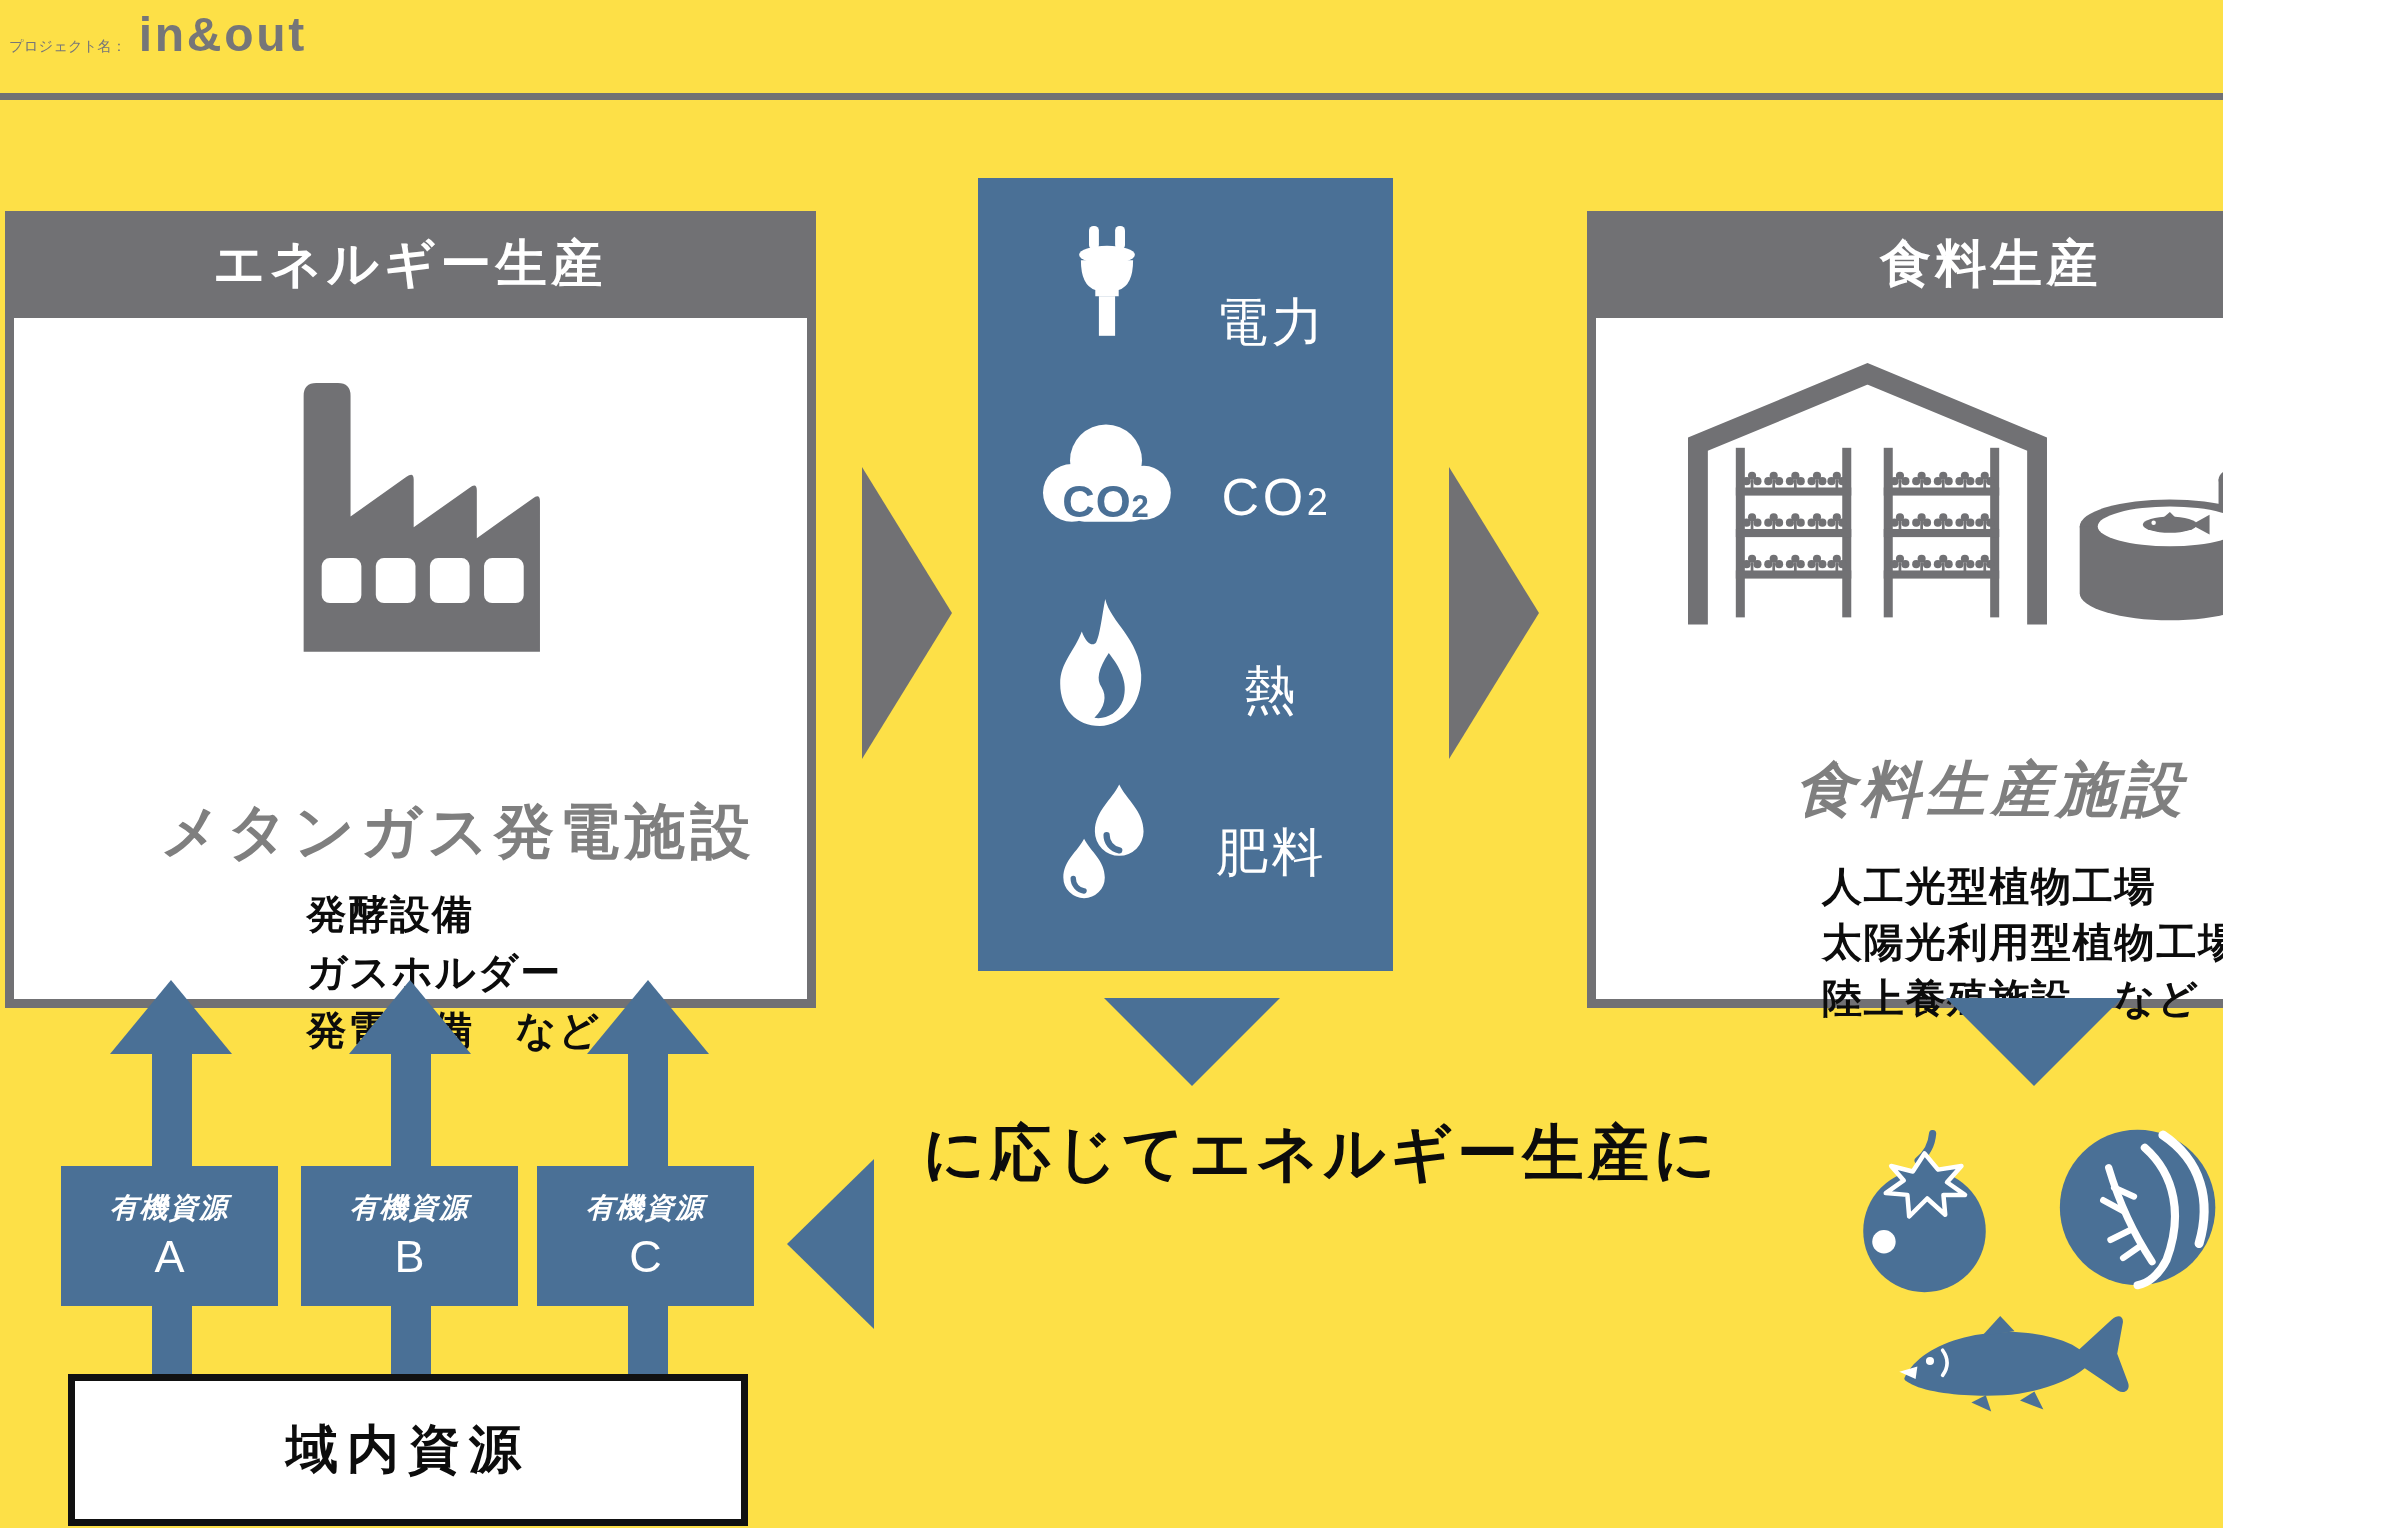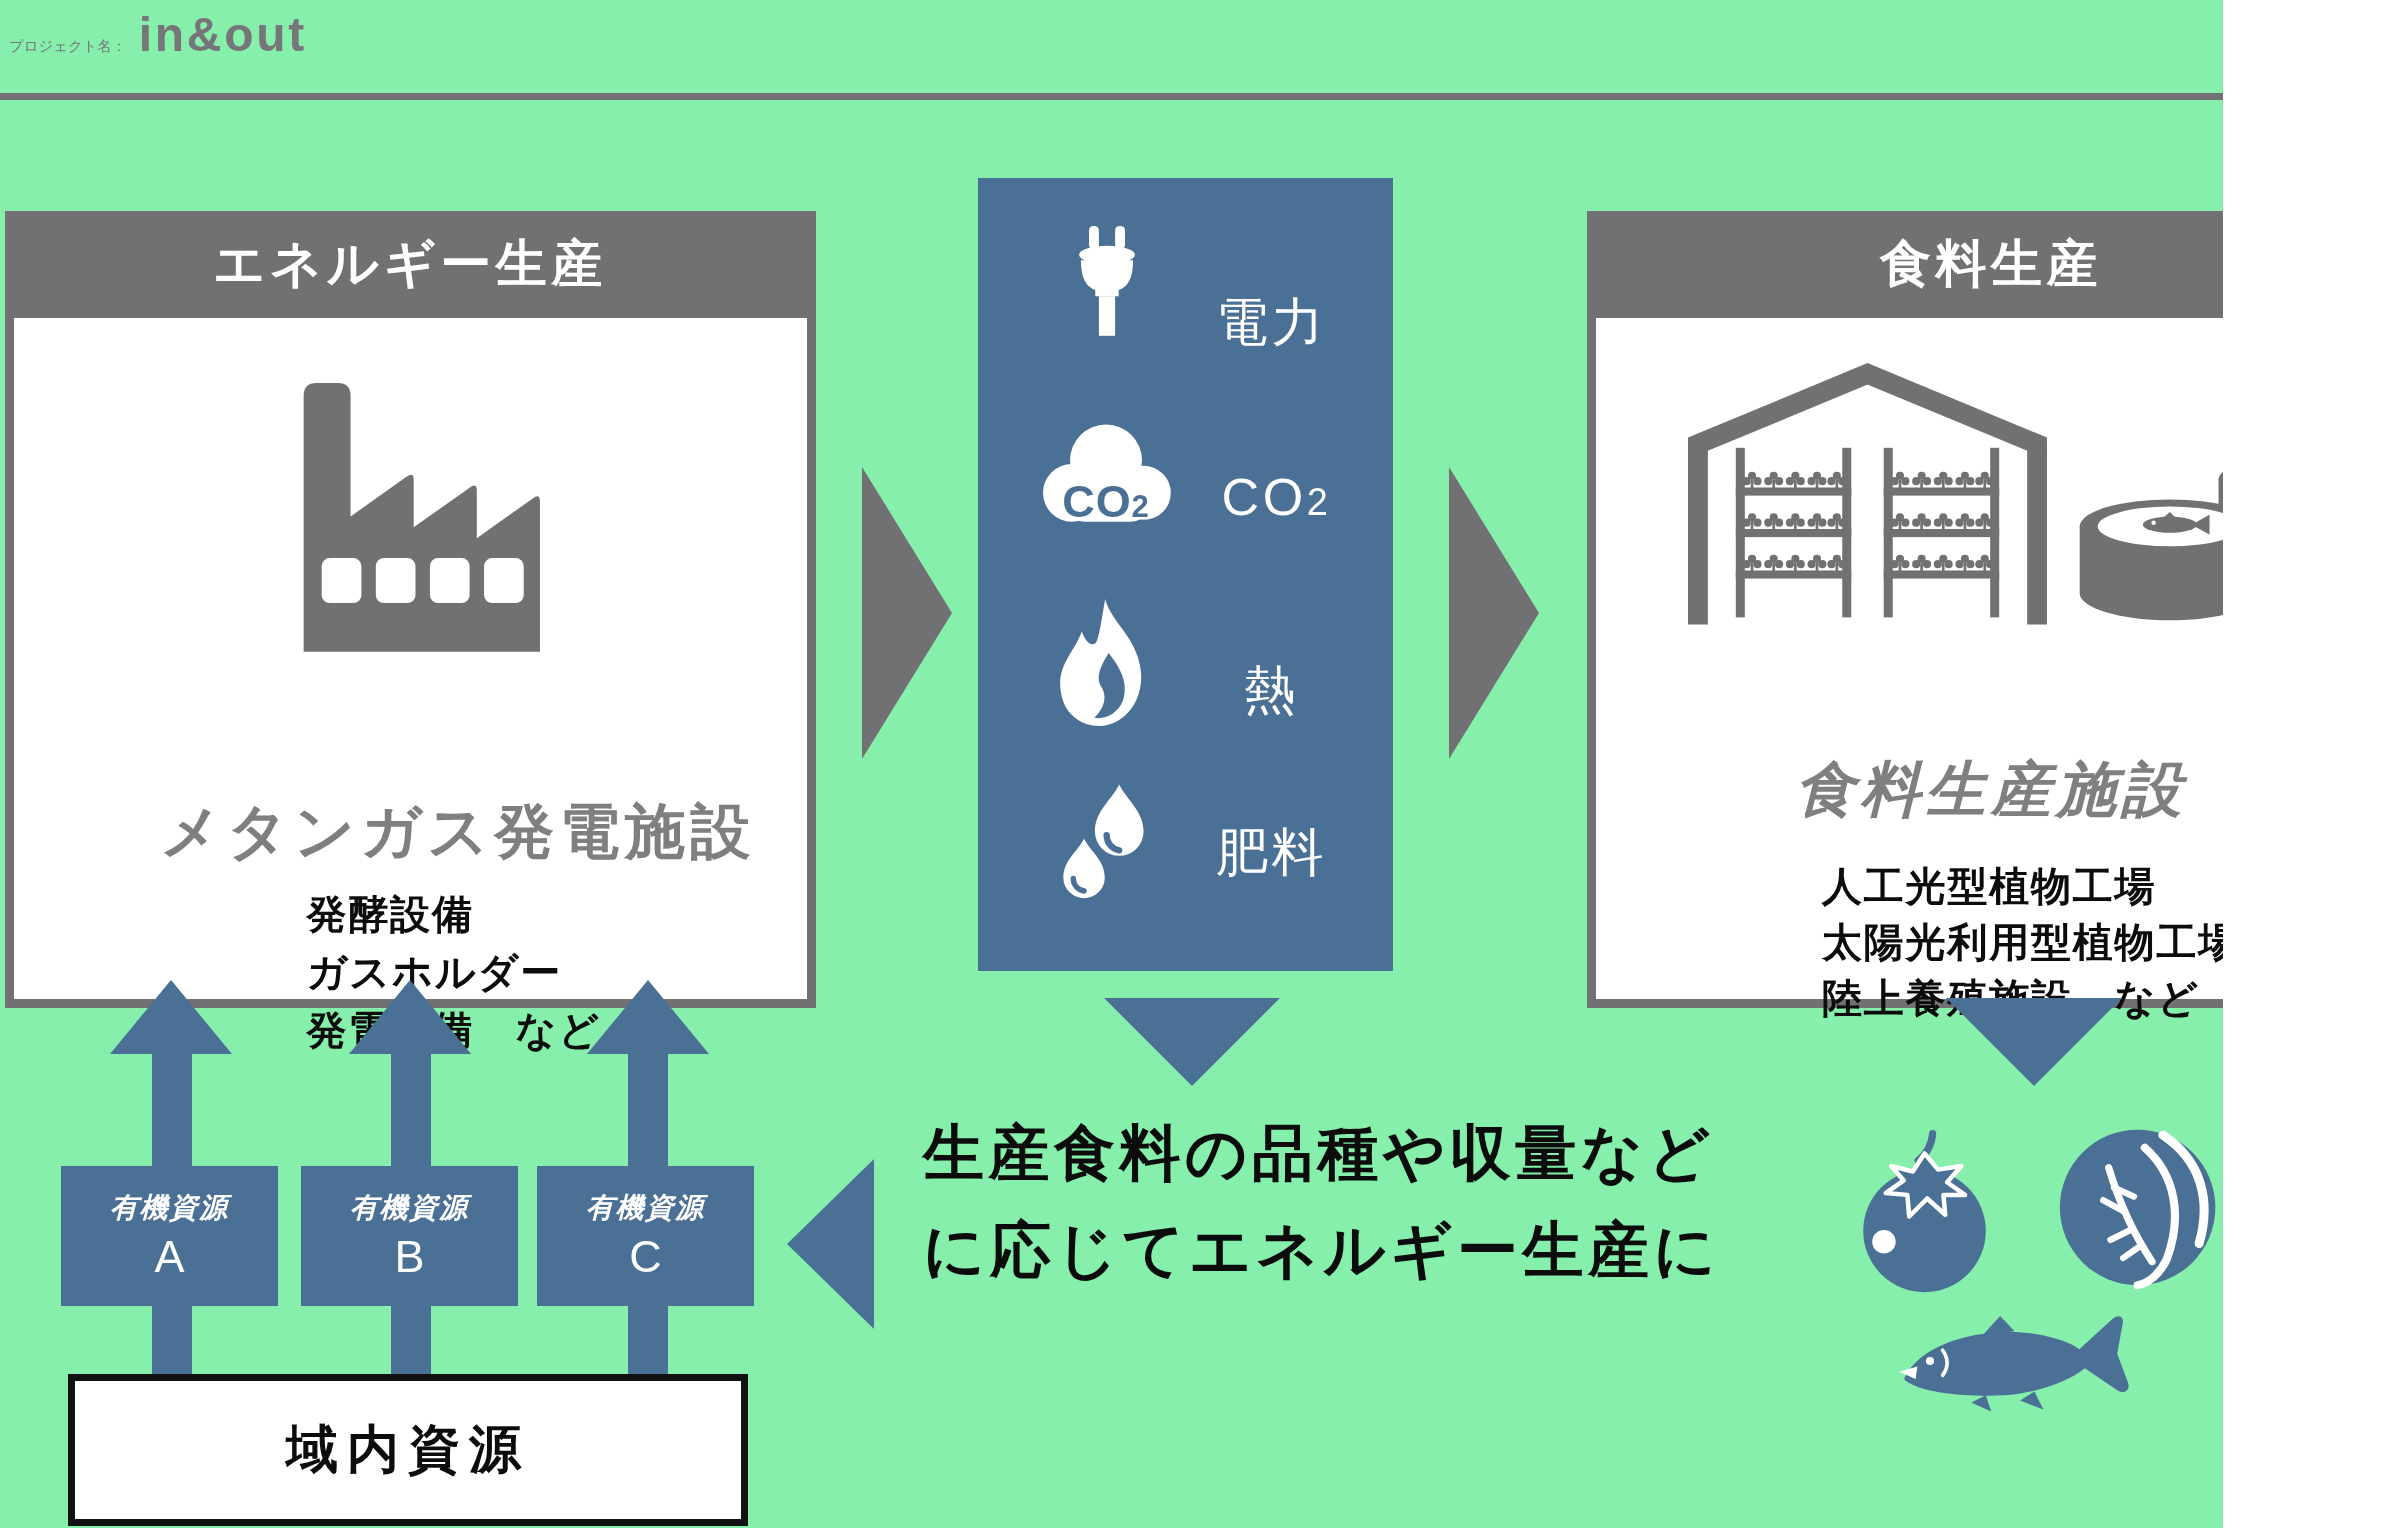--- a/index.html
+++ b/index.html
@@ -1,17 +1,17 @@
 <!DOCTYPE html>
 <html style="font-size:14.4px"><head>
 <meta charset="utf-8">
 <style>
   html,body{margin:0;padding:0;background:#fff;}
   body{font-family:"Liberation Sans","DejaVu Sans",sans-serif;}
-  #stage{position:relative;width:2223px;height:1528px;background:#86efac;overflow:hidden;}
+  #stage{position:relative;width:2223px;height:1528px;background:#fde047;overflow:hidden;}
   .abs{position:absolute;}
   .c{display:flex;align-items:center;justify-content:center;}
 
   
   #titlebar{left:9px;top:7.2px;display:flex;align-items:baseline;gap:12.6px;color:#767678;}
   #project-name{font-size:48px;font-weight:600;letter-spacing:2.7px;}
   #toprule{left:0;top:93px;width:2401px;height:7.2px;background:#717174;}
 
   
   .panel{background:#fff;margin-top:33px;}
@@ -217,21 +217,20 @@
         <div>陸上養殖施設　など</div>
       </div>
     </div>
   </div>
 
   <div class="abs tri-down" style="left:1104px;top:998px;"></div>
 
   <div class="abs tri-down" style="left:1946px;top:998px;"></div>
 
   <div class="abs" id="note">
-    <div>生産食料の品種や収量など</div>
     <div>に応じてエネルギー生産に</div>
   </div>
 
   <div class="abs tri-left" style="left:787px;top:1159px;"></div>
 
   <div class="abs up-head" style="left:110px;top:980px;"></div>
   <div class="abs up-stem" style="left:152px;top:1054px;height:321px;"></div>
   <div class="abs up-head" style="left:349px;top:980px;"></div>
   <div class="abs up-stem" style="left:391px;top:1054px;height:321px;"></div>
   <div class="abs up-head" style="left:587px;top:980px;"></div>

